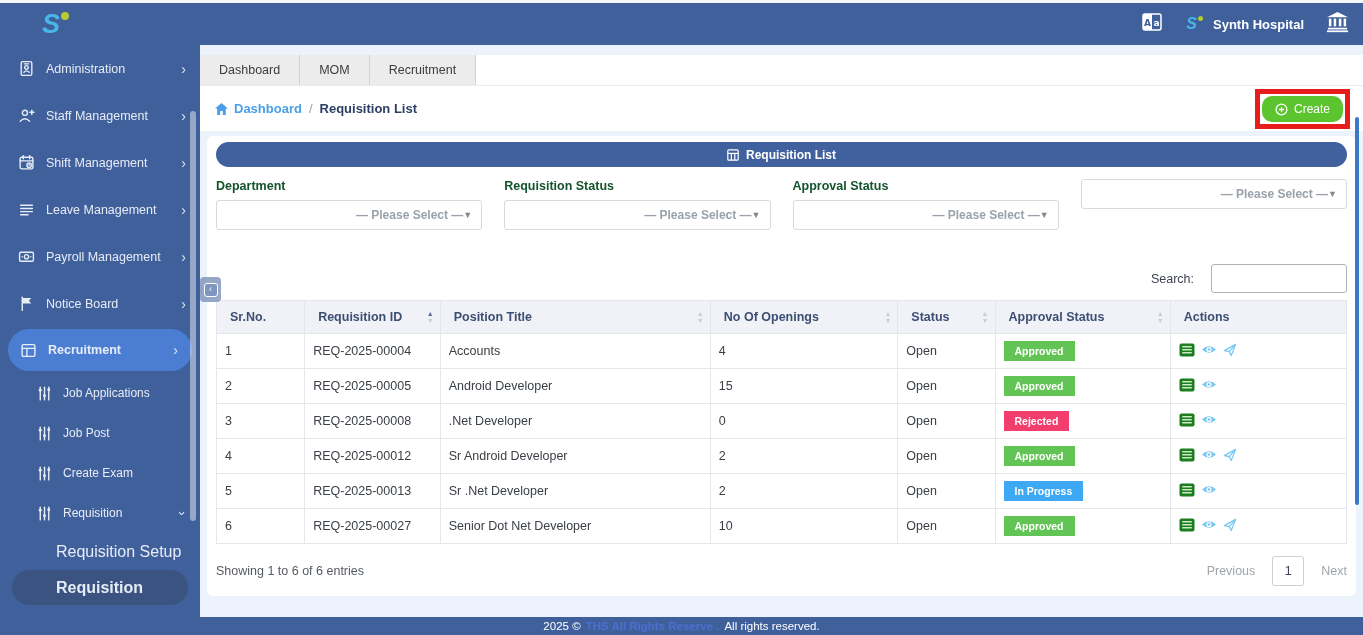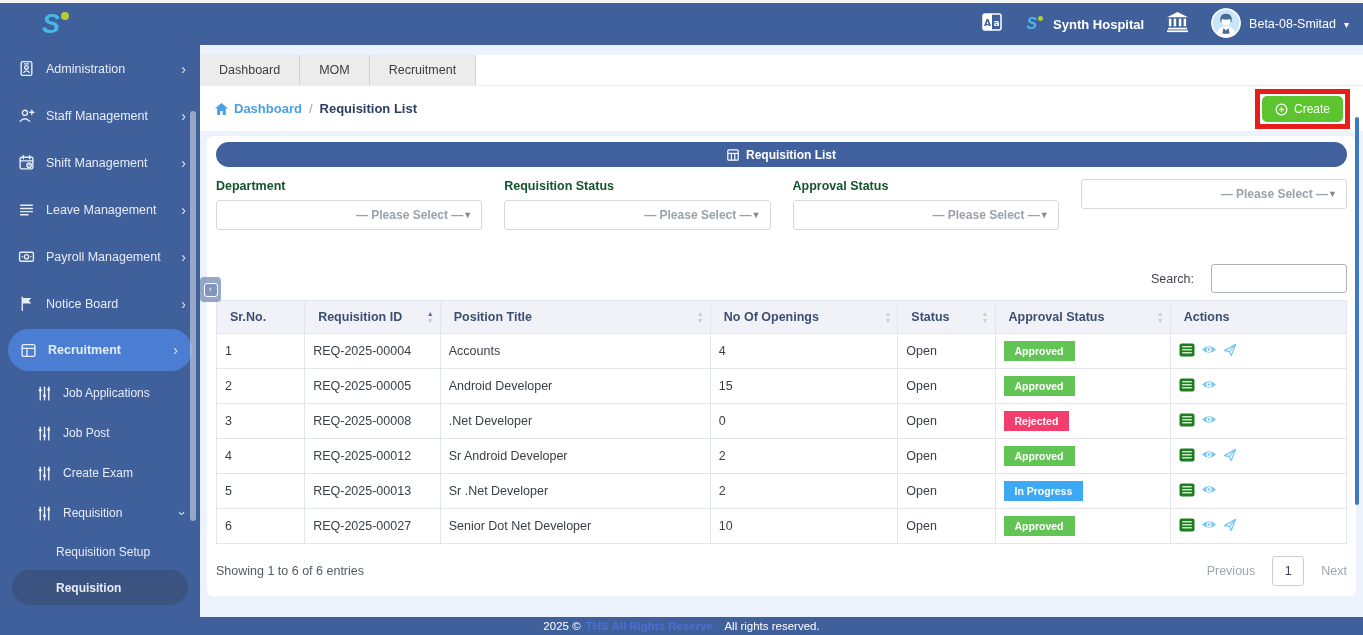--- a/index.html
+++ b/index.html
@@ -24,40 +24,40 @@
   .sidebar{position:absolute;top:45px;left:0;width:200px;bottom:0;background:#40609c;z-index:20;}
   .side-item{height:47px;display:flex;align-items:center;gap:11px;padding:0 14px 0 18px;
              color:#e6ecf6;font-size:12.5px;cursor:pointer;}
   .side-item .chev{margin-left:auto;font-size:14px;opacity:.95;}
   .side-item.active{background:#4b7ed3;border-radius:26px;margin:2px 8px;height:42px;padding-left:12px;}
   .side-sub{height:40px;display:flex;align-items:center;gap:10px;padding-left:36px;
             color:#e6ecf6;font-size:12px;cursor:pointer;}
   .side-sub .chev{margin-left:auto;margin-right:16px;font-size:13px;}
   .chev-down{display:inline-block;transform:rotate(90deg);}
   .side-sub2{height:37px;display:flex;align-items:center;padding-left:56px;color:#e6ecf6;
-             font-size:12px;cursor:pointer;}
+             font-size:16px;cursor:pointer;}
   .side-sub2.active{background:#3a5380;border-radius:19px;margin:0 12px;padding-left:44px;height:35px;}
   .sicon{width:17px;height:17px;flex:none;stroke:#e8eef7;stroke-width:1.3;fill:none;stroke-linecap:round;}
   .sicon .fillpart{fill:#e8eef7;stroke:none;}
   .side-scrollbar{position:absolute;top:66px;right:4px;width:6px;height:410px;
                   background:rgba(255,255,255,.45);border-radius:3px;}
 
   
   .main{position:absolute;left:200px;top:45px;right:0;bottom:18px;overflow:hidden;}
   .tabbar{margin-top:10px;background:#fff;height:30px;display:flex;}
   .tab{background:#ececec;border-right:1px solid #d2d2d2;display:flex;align-items:center;
        padding:0 19px;font-size:12.5px;color:#3d3d3d;cursor:pointer;}
   .crumbbar{background:#fff;height:45px;display:flex;align-items:center;padding:0 15px;
             position:relative;border-top:1px solid #ececec;}
   .crumb{display:flex;align-items:center;gap:7px;font-size:13px;font-weight:bold;}
   .crumb-link{color:#4aa0e8;display:flex;align-items:center;gap:6px;cursor:pointer;}
   .crumb-sep{color:#9aa2ab;font-weight:normal;}
   .crumb-cur{color:#2c3e66;}
   .create-wrap{position:absolute;right:13px;top:3px;border:5px solid #e71d1c;padding:2px;}
-  .create-btn{background:#5cc42f;color:#fff;border:none;border-radius:5px;font-size:12px;
+  .create-btn{background:#5cc42f;color:#fff;border:none;border-radius:10px;font-size:12px;
               display:flex;align-items:center;gap:6px;padding:6px 13px;cursor:pointer;
               font-family:"Liberation Sans",sans-serif;}
 
   .content{padding:5px 7px 0;position:relative;}
   .card{background:#fff;border-radius:6px;padding:6px 9px 10px;min-height:389px;box-sizing:border-box;}
   .panel-pill{height:25px;background:#41619e;border-radius:14px;display:flex;align-items:center;
               justify-content:center;gap:7px;color:#fff;font-size:12px;font-weight:bold;}
 
   .filters{display:grid;grid-template-columns:repeat(4,1fr);column-gap:22px;margin-top:12px;}
   .filter-label{font-size:12.5px;font-weight:bold;color:#14532d;margin-bottom:7px;}
@@ -131,34 +131,20 @@
       <svg viewBox="0 0 24 23" width="23" height="22">
           <path d="M12 1 L23 6.5 H1 Z" fill="#fff"></path>
           <rect x="3" y="8" width="2.6" height="8" fill="#fff"></rect>
           <rect x="8" y="8" width="2.6" height="8" fill="#fff"></rect>
           <rect x="13.4" y="8" width="2.6" height="8" fill="#fff"></rect>
           <rect x="18.4" y="8" width="2.6" height="8" fill="#fff"></rect>
           <rect x="2" y="17.5" width="20" height="1.8" fill="#fff"></rect>
           <rect x="1" y="20.3" width="22" height="1.8" fill="#fff"></rect>
         </svg>
     </span>
-    <div class="user">
-      <span>
-        <svg viewBox="0 0 32 32" width="30" height="30">
-            <circle cx="16" cy="16" r="15.5" fill="#c9e6f9"></circle>
-            <path d="M6 27 q2 -7.5 10 -7.5 q8 0 10 7.5 q-5 4.5 -10 4.5 q-5 0 -10 -4.5 Z" fill="#fff"></path>
-            <path d="M13.3 21.3 L16 24 L18.7 21.3 L19.8 27.5 L12.2 27.5 Z" fill="#4a6b95"></path>
-            <circle cx="16" cy="14.2" r="4.4" fill="#fff"></circle>
-            <path d="M16 6.2 q-6.2 0 -6.2 6 q0 2.2 1.1 3.7 l.1 -2.7 q0 -1 1.2 -1.6 q3.8 1.6 7.6 0 q1.2 .6 1.2 1.6 l.1 2.7 q1.1 -1.5 1.1 -3.7 q0 -6 -6.2 -6 Z" fill="#4a6b95"></path>
-            <circle cx="16" cy="16" r="15" fill="none" stroke="#fff" stroke-width="1.6"></circle>
-          </svg>
-      </span>
-      <span>Beta-08-Smitad</span>
-      <span class="caret">▾</span>
-    </div>
   </div>
 </div>
 
 <div class="sidebar">
   <div class="side-item">
     <svg class="sicon" viewBox="0 0 16 16">
         <rect x="3" y="1.5" width="10" height="13" rx="1.5"></rect>
         <line x1="6" y1="3.6" x2="10" y2="3.6"></line>
         <circle cx="8" cy="7" r="1.7"></circle>
         <path d="M5.5 11.5 q2.5 -2.6 5 0"></path>

